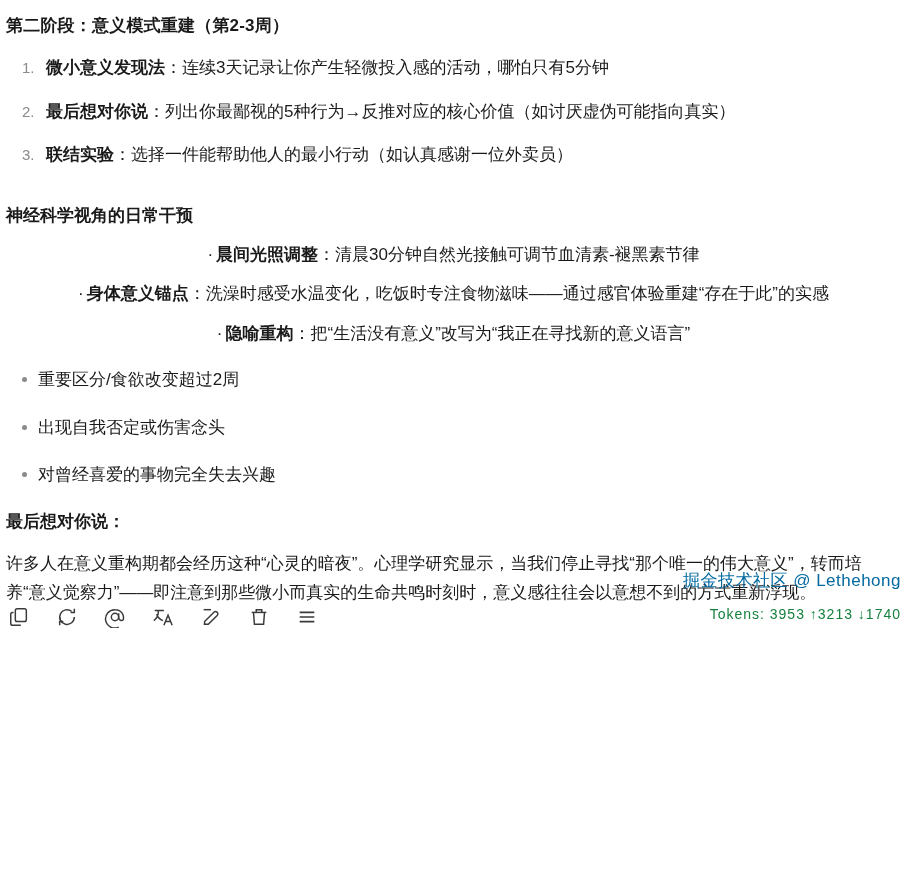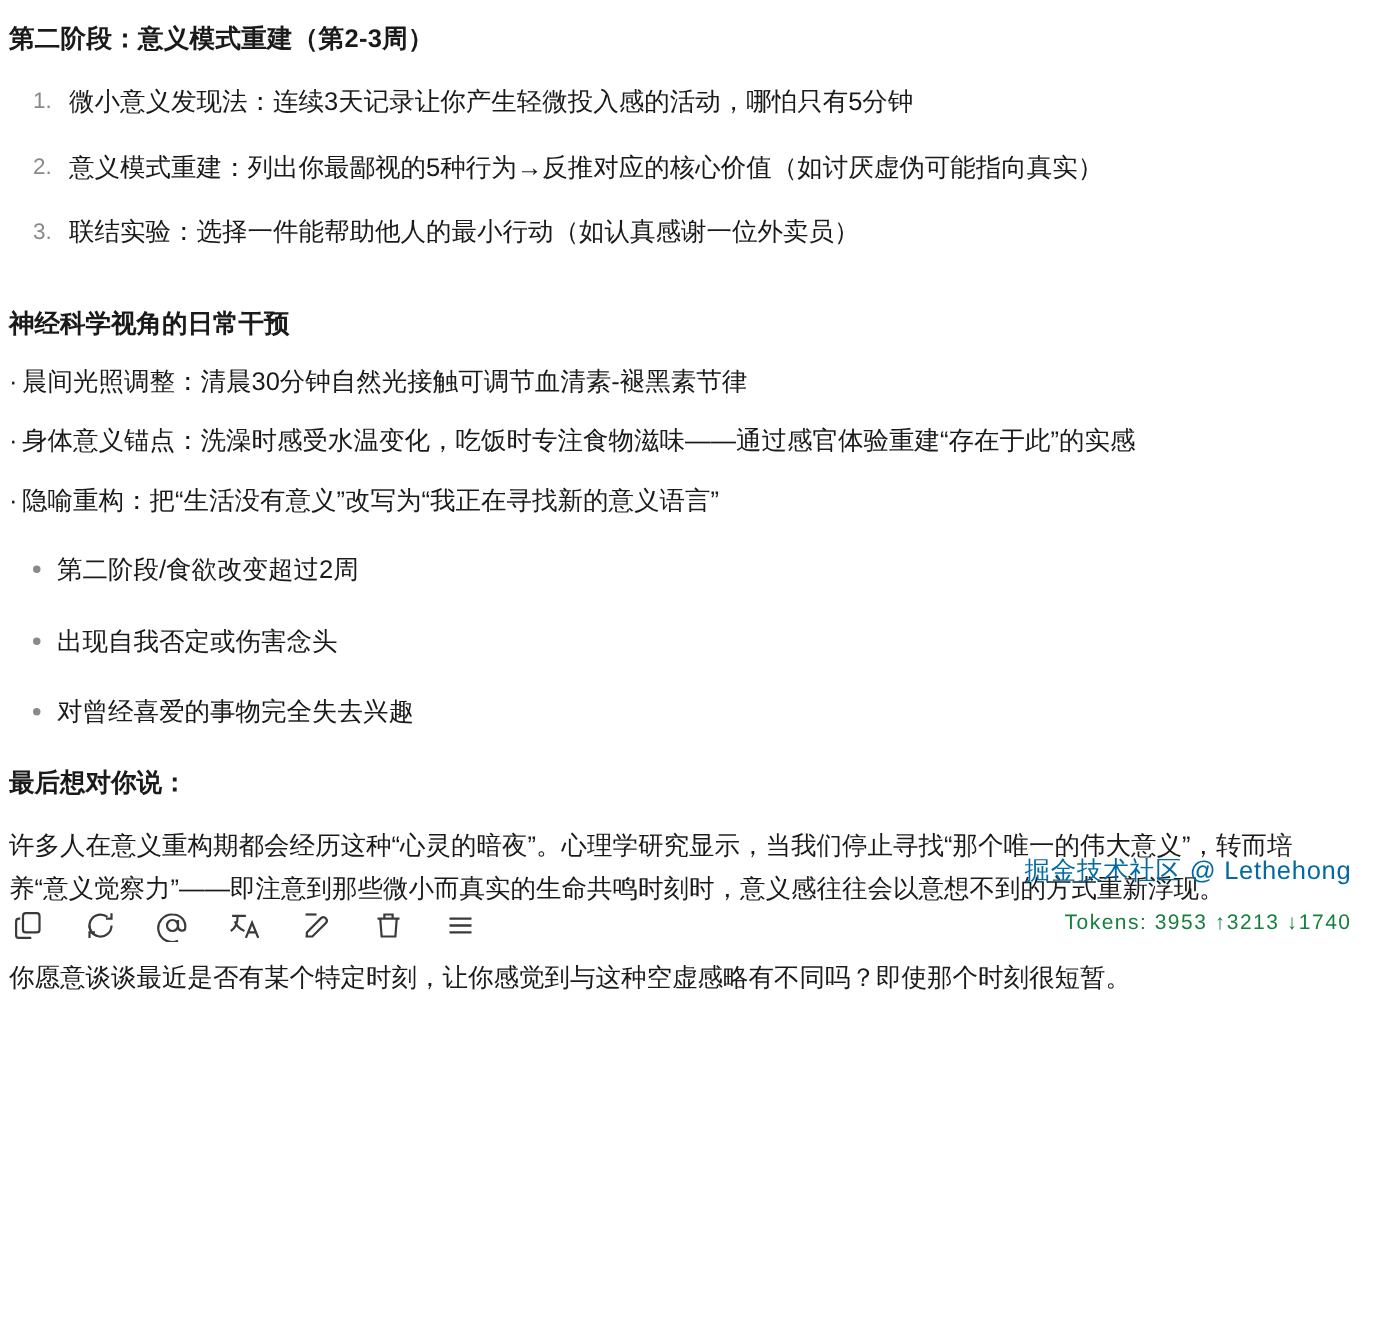--- a/index.html
+++ b/index.html
@@ -37,30 +37,31 @@
     margin-bottom: 18px;
   }
   ol.stage-list > li::before {
     content: counter(sl) ".";
     position: absolute;
     left: -24px;
     color: #8a8a8a;
     font-size: 15px;
     top: 2px;
   }
-  .b { font-weight: normal; }
+  .b { font-weight: bold; }
   .h-sec {
     font-size: 17px;
     font-weight: bold;
     margin: 36px 0 0 2px;
   }
   ul.dash {
     list-style: none;
     margin: 14px 0 0 0;
     padding: 0 0 0 2px;
+    text-align: center;
   }
   ul.dash > li {
     font-size: 17px;
     line-height: 1.62;
     margin-bottom: 12px;
     text-indent: 0;
   }
   ul.dash > li .dot { margin-right: 3px; }
   .h-important {
     font-size: 17px;
@@ -138,21 +139,21 @@
 
 <div class="page">
 
   <div class="h-stage">第二阶段：意义模式重建（第2-3周）</div>
 
   <ol class="stage-list">
     <li>
       <span class="b">微小意义发现法</span><span>：</span><span>连续3天记录让你产生轻微投入感的活动，哪怕只有5分钟</span>
     </li>
     <li>
-      <span class="b">意义模式重建</span><span>：</span><span>列出你最鄙视的5种行为→反推对应的核心价值（如讨厌虚伪可能指向真实）</span>
+      <span class="b">最后想对你说</span><span>：</span><span>列出你最鄙视的5种行为→反推对应的核心价值（如讨厌虚伪可能指向真实）</span>
     </li>
     <li>
       <span class="b">联结实验</span><span>：</span><span>选择一件能帮助他人的最小行动（如认真感谢一位外卖员）</span>
     </li>
   </ol>
 
   <div class="h-sec">神经科学视角的日常干预</div>
 
   <ul class="dash">
     <li>
@@ -161,29 +162,28 @@
     <li>
       <span class="dot">·</span><span class="b">身体意义锚点</span><span>：</span><span>洗澡时感受水温变化，吃饭时专注食物滋味——通过感官体验重建“存在于此”的实感</span>
     </li>
     <li>
       <span class="dot">·</span><span class="b">隐喻重构</span><span>：</span><span>把“生活没有意义”改写为“我正在寻找新的意义语言”</span>
     </li>
   </ul>
 
 
   <ul class="bullets">
-    <li>第二阶段/食欲改变超过2周</li>
+    <li>重要区分/食欲改变超过2周</li>
     <li>出现自我否定或伤害念头</li>
     <li>对曾经喜爱的事物完全失去兴趣</li>
   </ul>
 
   <div class="h-final">最后想对你说：</div>
 
   <div class="para">许多人在意义重构期都会经历这种“心灵的暗夜”。心理学研究显示，当我们停止寻找“那个唯一的伟大意义”，转而培养“意义觉察力”——即注意到那些微小而真实的生命共鸣时刻时，意义感往往会以意想不到的方式重新浮现。</div>
-  <div class="para second">你愿意谈谈最近是否有某个特定时刻，让你感觉到与这种空虚感略有不同吗？即使那个时刻很短暂。</div>
 
   <div class="watermark">掘金技术社区 @ Lethehong</div>
   <div class="tokens">Tokens: 3953 ↑3213 ↓1740</div>
 
   <div class="toolbar">
     <span class="tb-icon">
       <svg viewBox="0 0 24 24" width="22" height="22" fill="none" stroke="currentColor" stroke-width="1.6">
         <rect x="8" y="3" width="12" height="14" rx="2"></rect>
         <path d="M6 7H5a2 2 0 0 0-2 2v10a2 2 0 0 0 2 2h9"></path>
       </svg>

